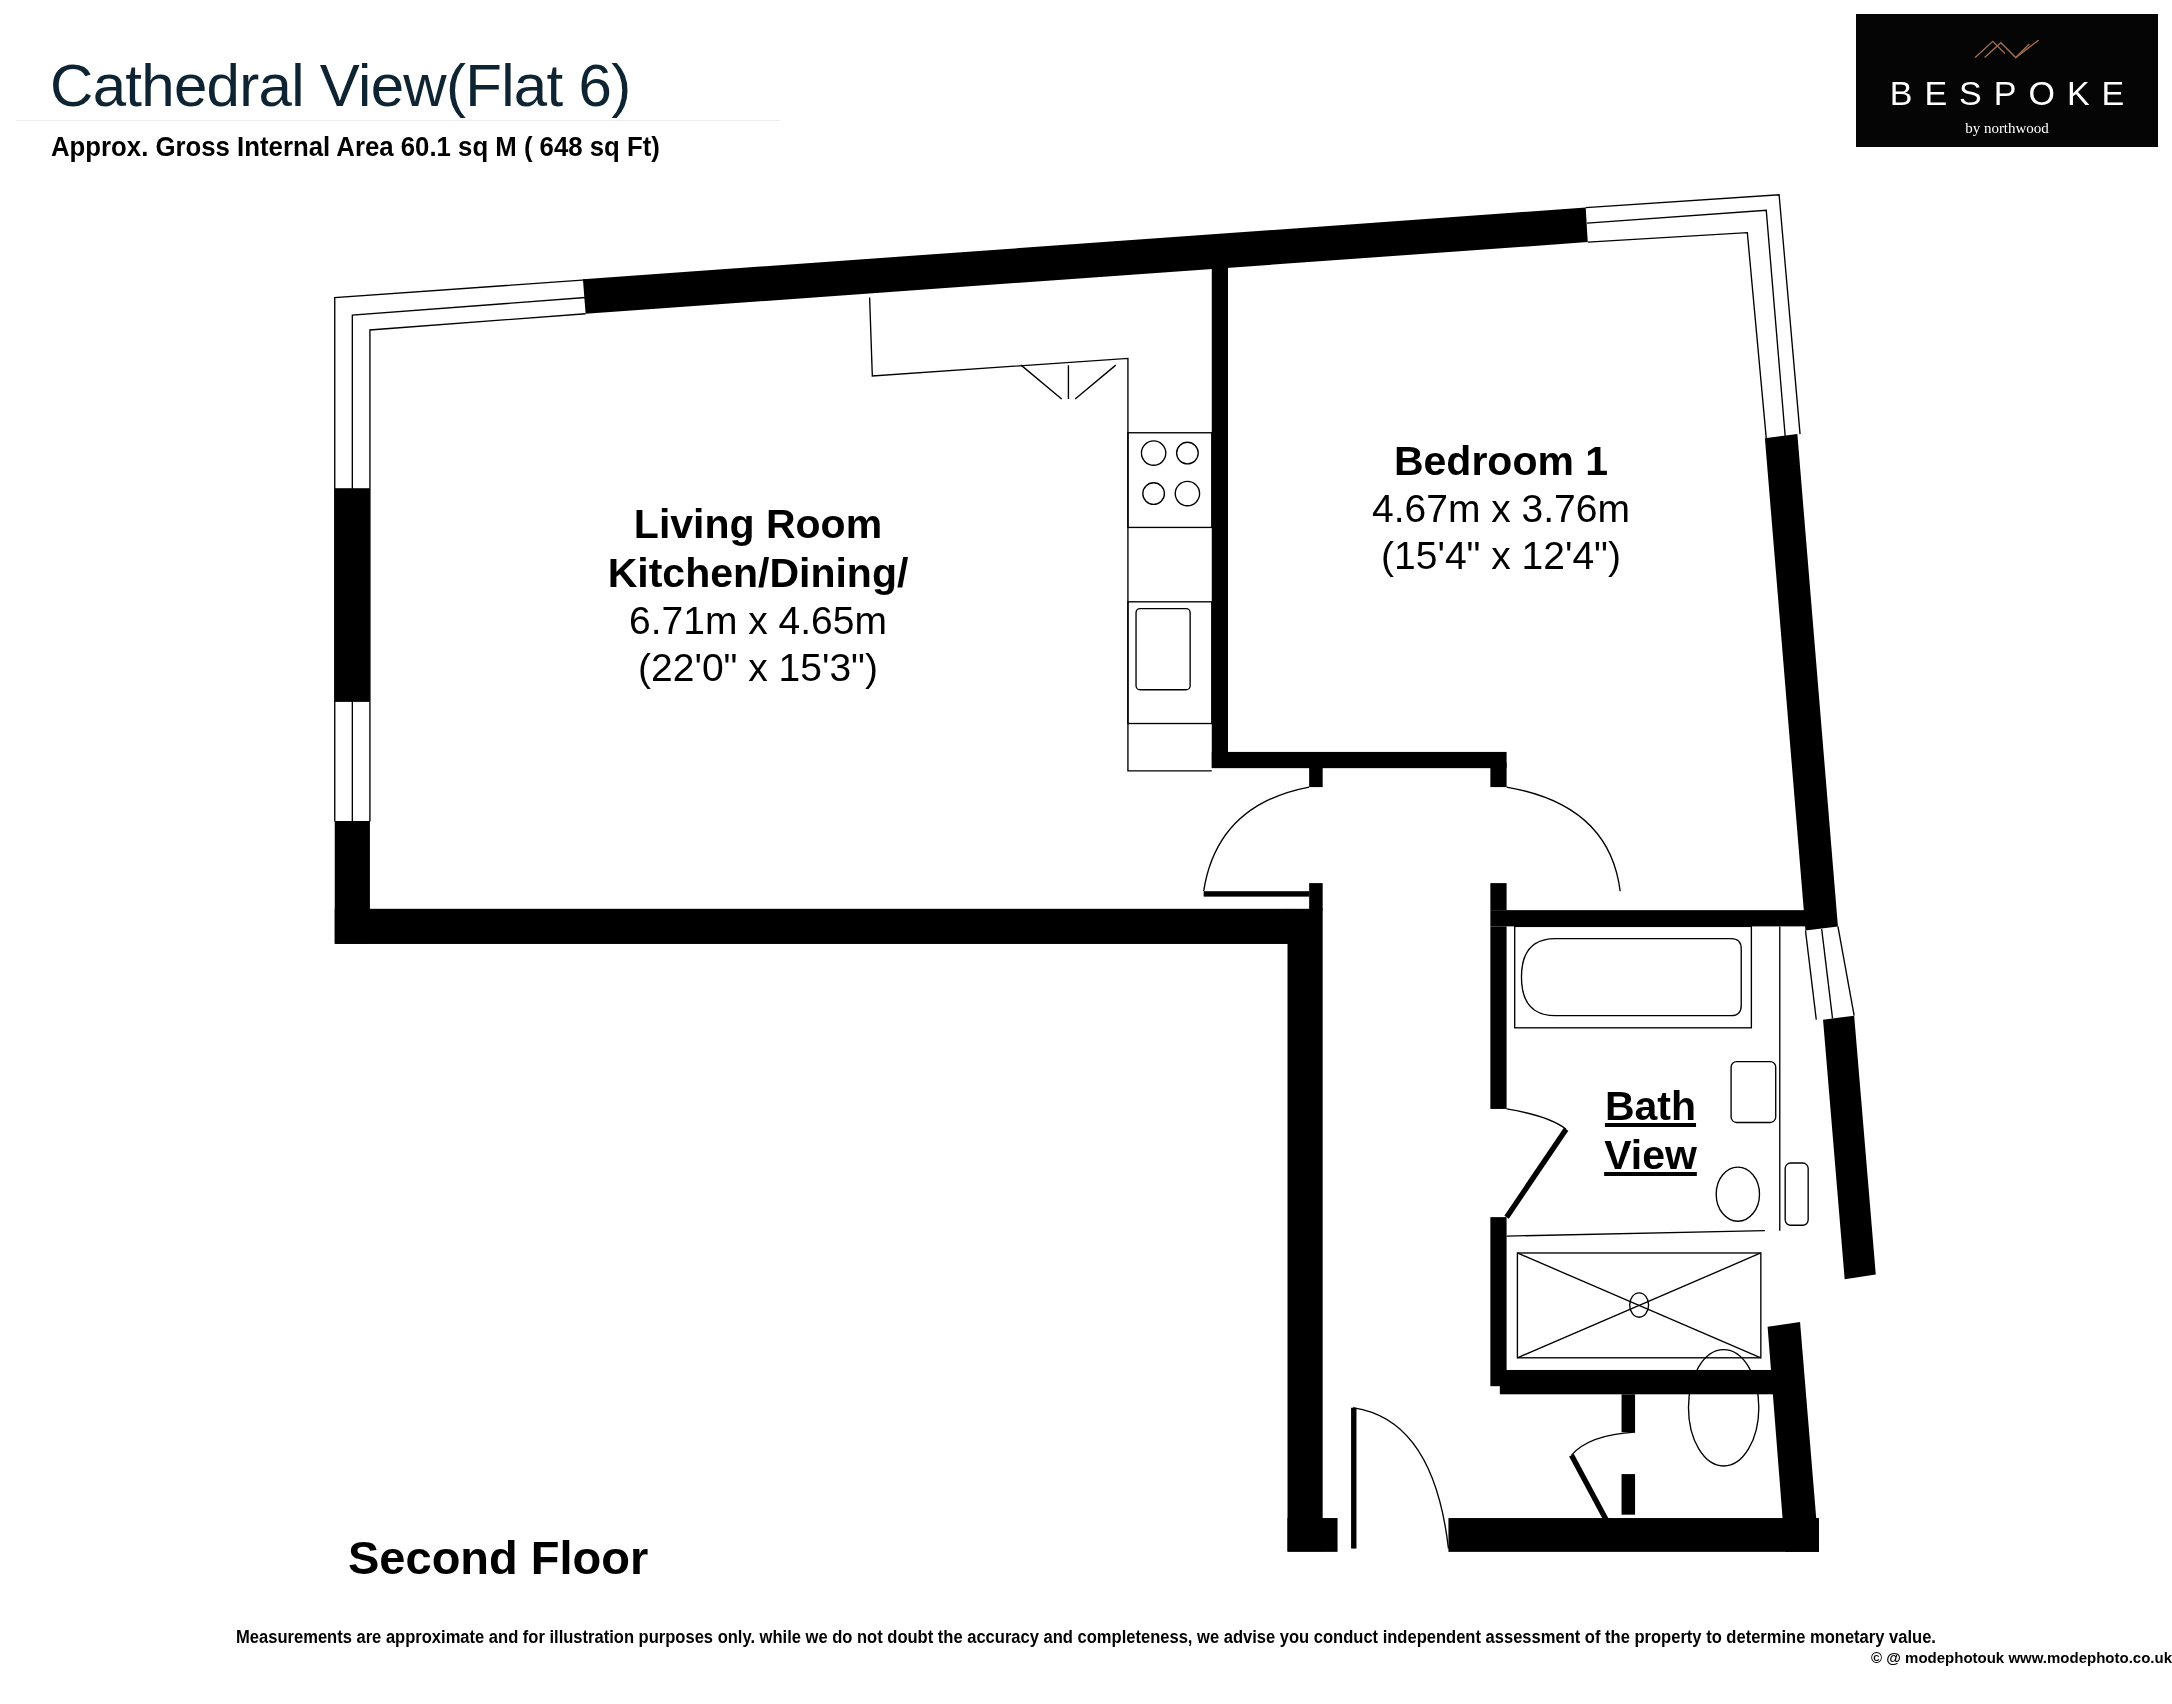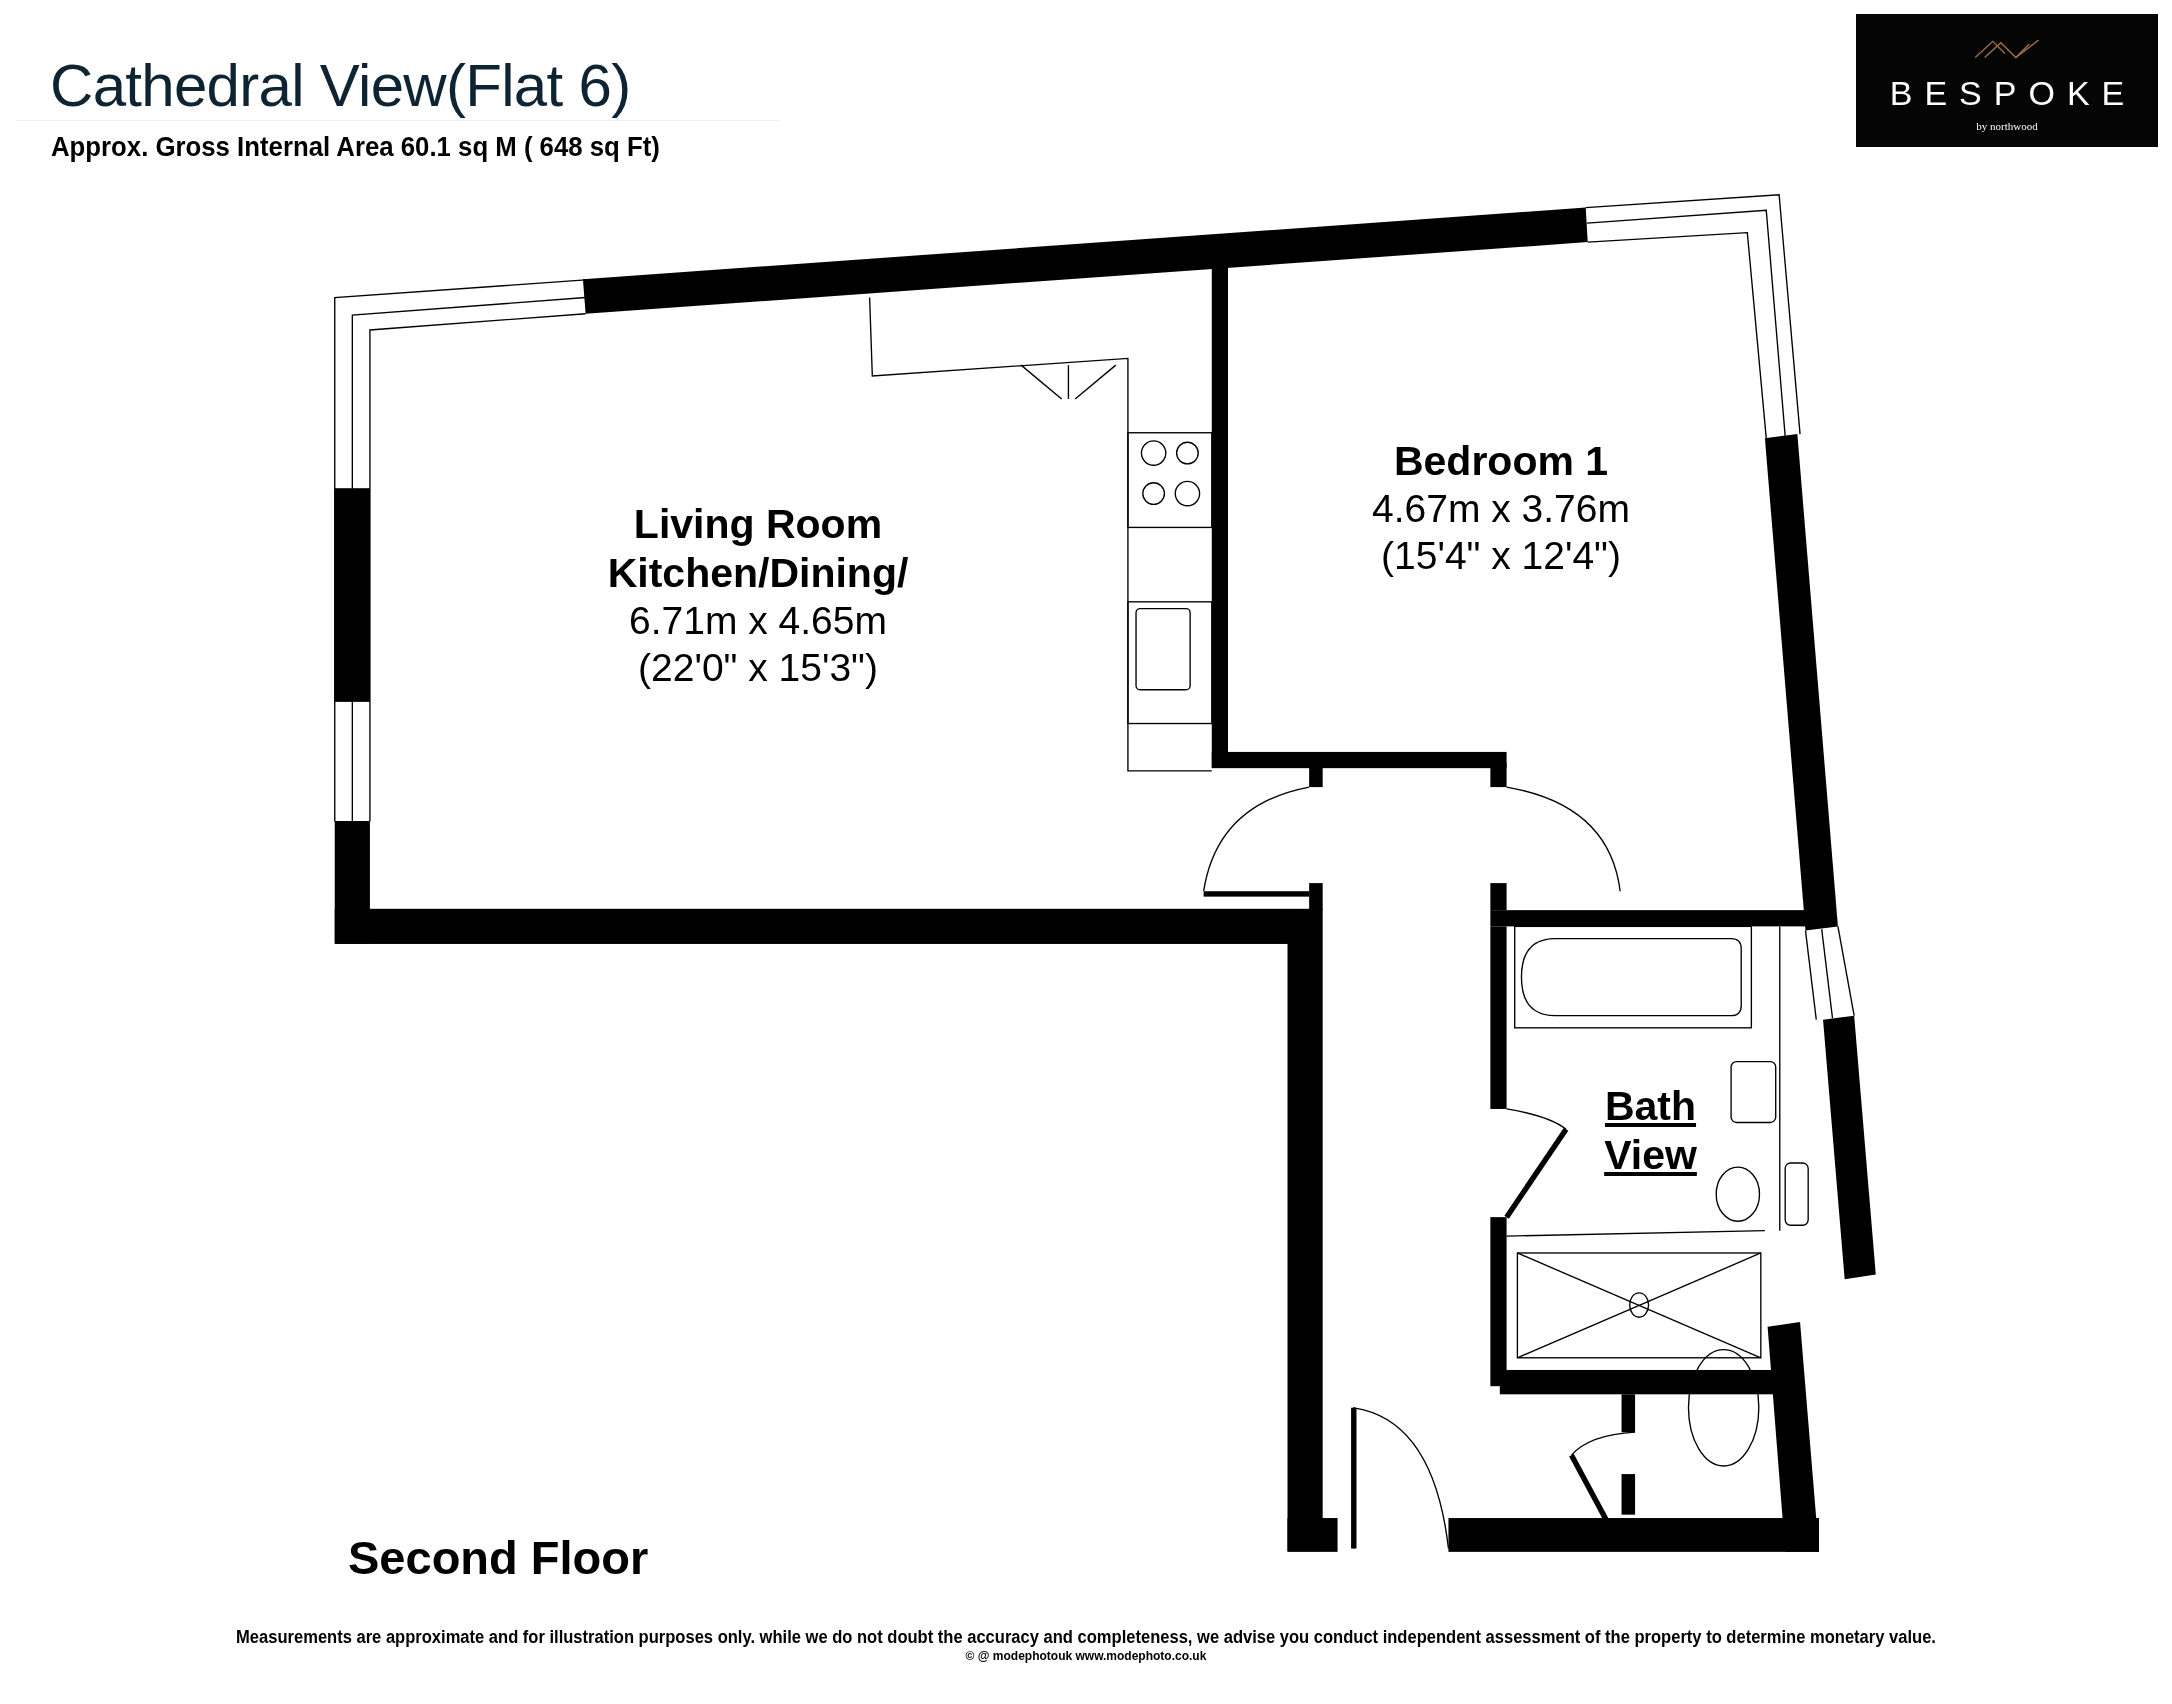--- a/index.html
+++ b/index.html
@@ -3,25 +3,25 @@
 <meta charset="utf-8">
 <style>
   html, body { margin: 0; padding: 0; background: #ffffff; }
   body { width: 2172px; height: 1704px; position: relative; overflow: hidden; font-family: "Liberation Sans", sans-serif; }
   .title { position: absolute; left: 50px; top: 51px; font-size: 60px; color: #0f2433; font-weight: 400; letter-spacing: -0.7px; }
   .title-rule { position: absolute; left: 16px; top: 120px; width: 764px; height: 1.4px; background: #eeeeee; }
   .area { position: absolute; left: 51px; top: 131px; font-size: 28px; font-weight: 700; color: #000; transform: scaleX(0.92); transform-origin: left; }
   .logo { position: absolute; left: 1856px; top: 13.5px; width: 302px; height: 133px; background: #050505; }
   .logo .mark { position: absolute; left: 119px; top: 26px; width: 68px; height: 23px; }
   .logo .brand { position: absolute; left: 0; width: 100%; top: 60px; text-align: center; color: #fff; font-size: 34px; letter-spacing: 12px; font-weight: 400; padding-left: 12px; box-sizing: border-box; }
-  .logo .sub { position: absolute; left: 0; width: 100%; top: 106px; text-align: center; color: #fff; font-family: "Liberation Serif", serif; font-size: 11px; }
+  .logo .sub { position: absolute; left: 0; width: 100%; top: 106px; text-align: center; color: #fff; font-family: "Liberation Serif", serif; font-size: 15px; }
   .plan { position: absolute; left: 0; top: 0; }
   .floor-label { position: absolute; left: 348px; top: 1530px; font-size: 47px; font-weight: 700; color: #000; }
   .disclaimer { position: absolute; left: 0; width: 2172px; top: 1627px; text-align: center; font-size: 17.6px; font-weight: 700; color: #000; transform: scaleX(0.94); transform-origin: center; }
-  .copyright { position: absolute; left: 0; width: 2172px; top: 1649px; text-align: center; font-size: 12px; font-weight: 700; color: #000; }
+  .copyright { position: absolute; left: 0; width: 2172px; top: 1649px; text-align: right; font-size: 15px; font-weight: 700; color: #000; }
   .room-label { position: absolute; text-align: center; color: #000; line-height: 1.2; }
   .room-label .name { font-weight: 700; font-size: 41px; }
   .room-label .dim { font-weight: 400; font-size: 39px; }
 </style>
 </head>
 <body>
 
 <div class="title">Cathedral View(Flat 6)</div>
 <div class="title-rule"></div>
 <div class="area">Approx. Gross Internal Area 60.1 sq M ( 648 sq Ft)</div>

